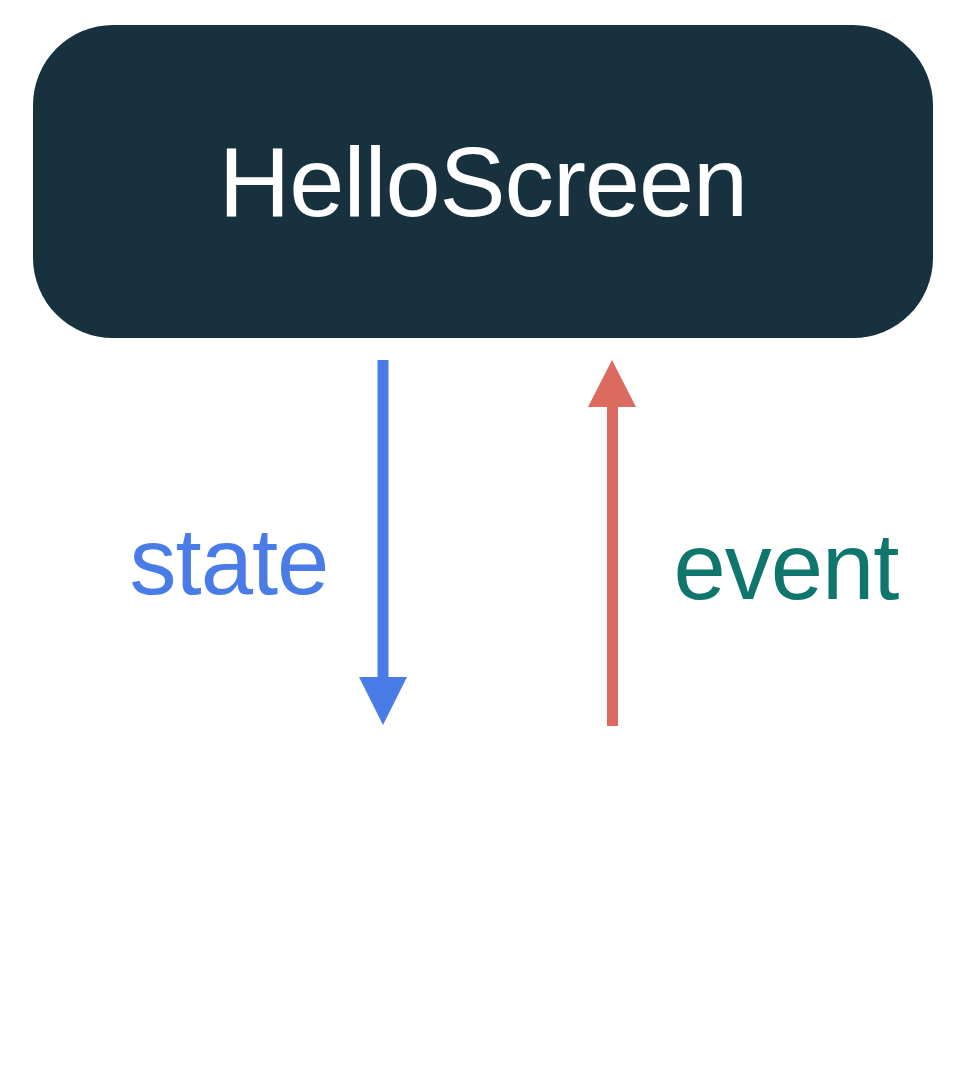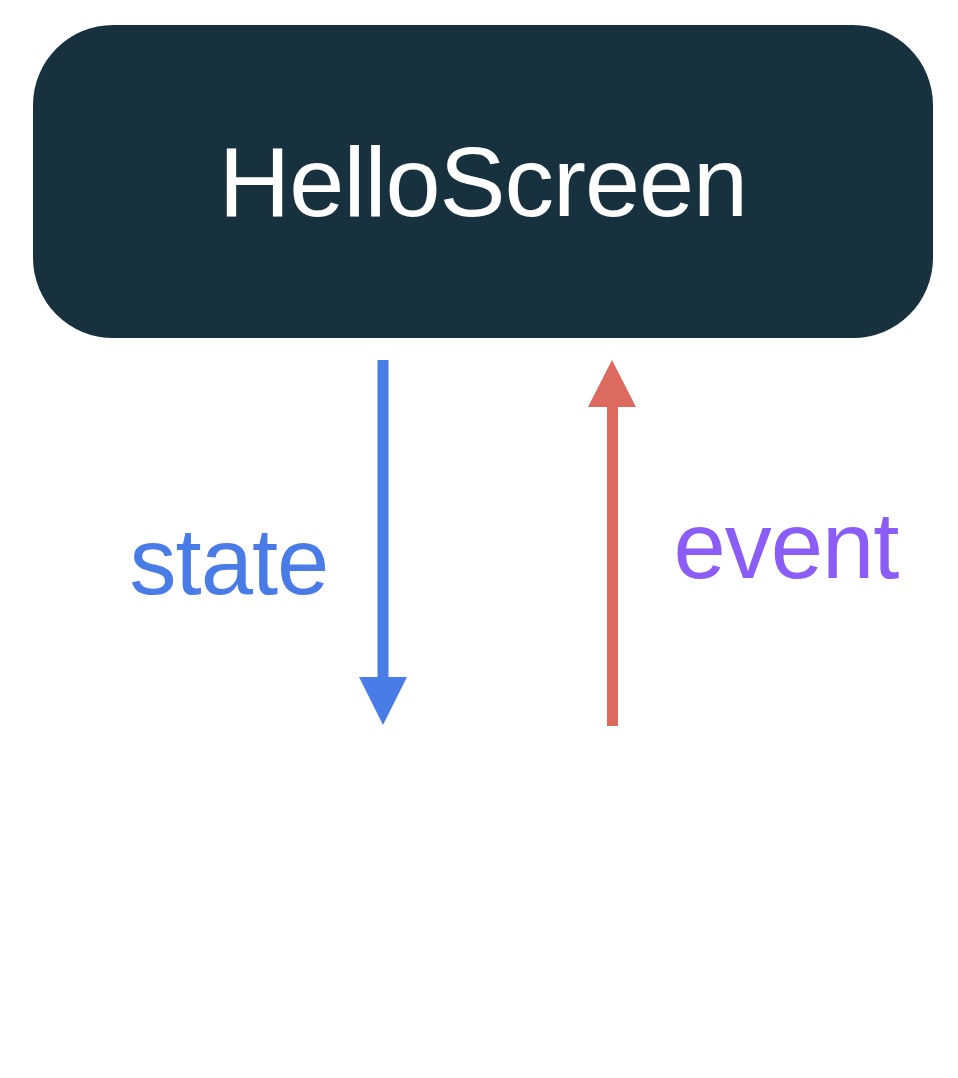--- a/index.html
+++ b/index.html
@@ -81,16 +81,16 @@
       <polygon points="359,677 407,677 383,725" fill="#4A7CE8"></polygon>
     </g>
     <g>
       <polygon points="612,360 588,407 636,407" fill="#DC6A5E"></polygon>
       <rect x="607" y="405" width="11" height="321" fill="#DC6A5E"></rect>
     </g>
   </svg>
 
   <span class="arrow-label arrow-label-state" style="color: rgb(74, 124, 232);">state</span>
 
-  <span class="arrow-label arrow-label-event" style="color: #8b5cf6;">event</span>
+  <span class="arrow-label arrow-label-event" style="color: #0f766e; margin-top: 21px;">event</span>
 
 
 </div>
 
 </body></html>

